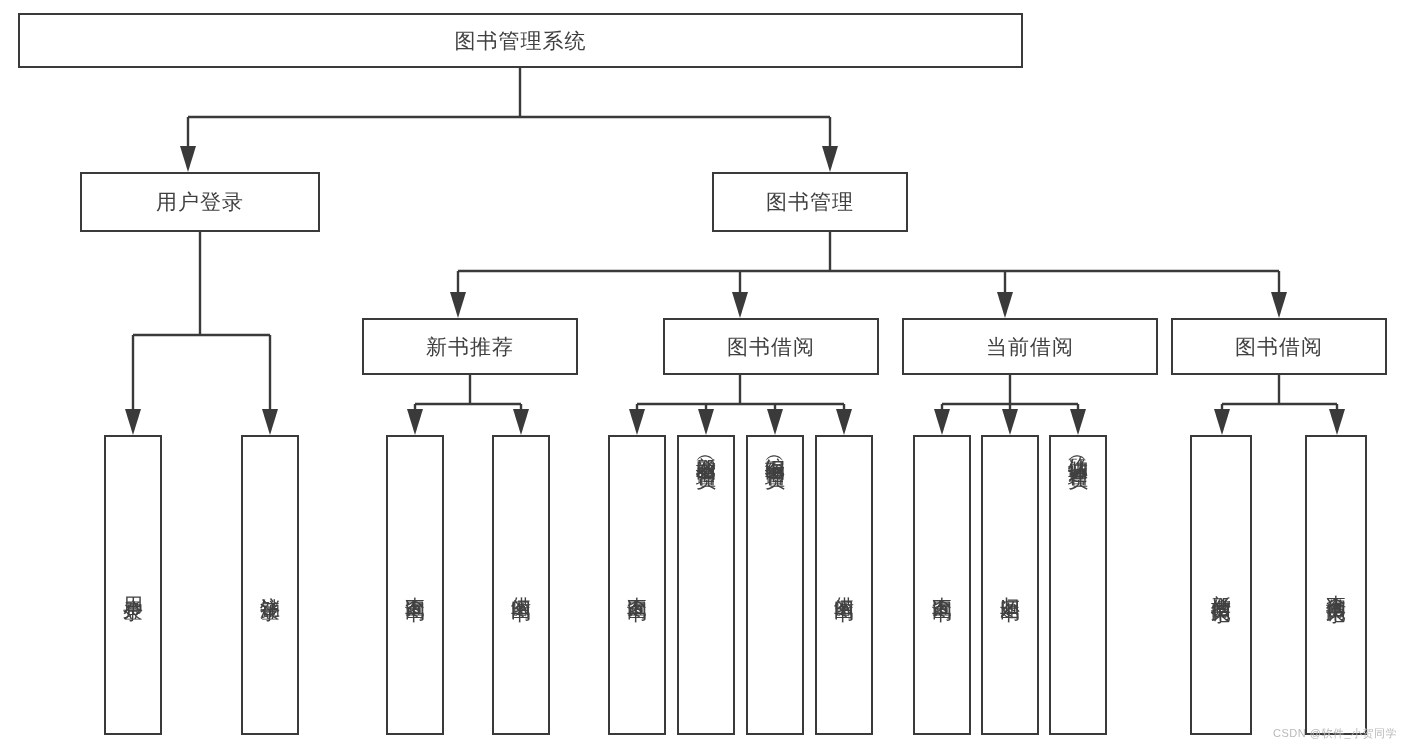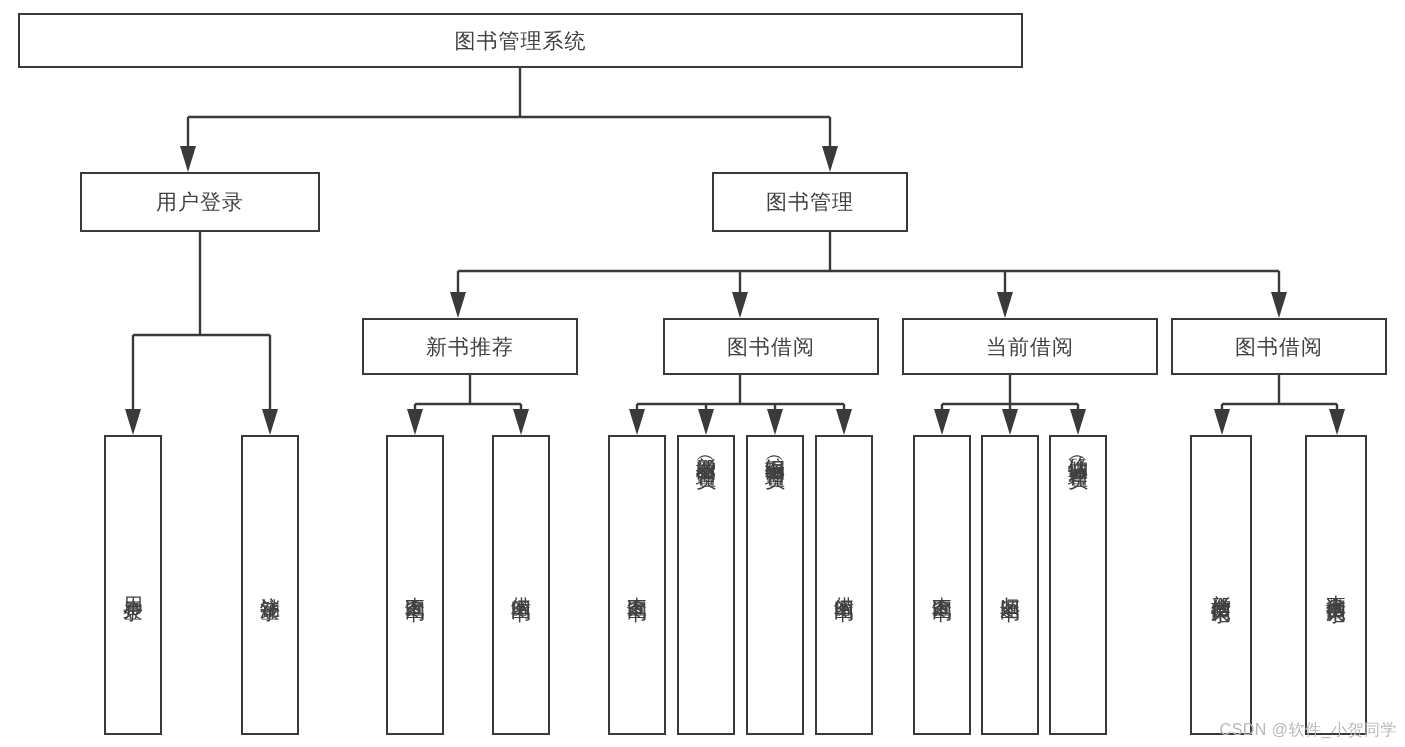--- a/index.html
+++ b/index.html
@@ -63,21 +63,21 @@
     stroke-width: 2.4;
     fill: none;
   }
   .arrowhead {
     fill: #3a3a3a;
   }
   #watermark {
     position: absolute;
     right: 8px;
     bottom: 6px;
-    font-size: 16px;
+    font-size: 11px;
     color: #b9b9b9;
     letter-spacing: 0.5px;
     white-space: nowrap;
   }
 </style>
 </head>
 <body>
 
 <div id="canvas">
 

